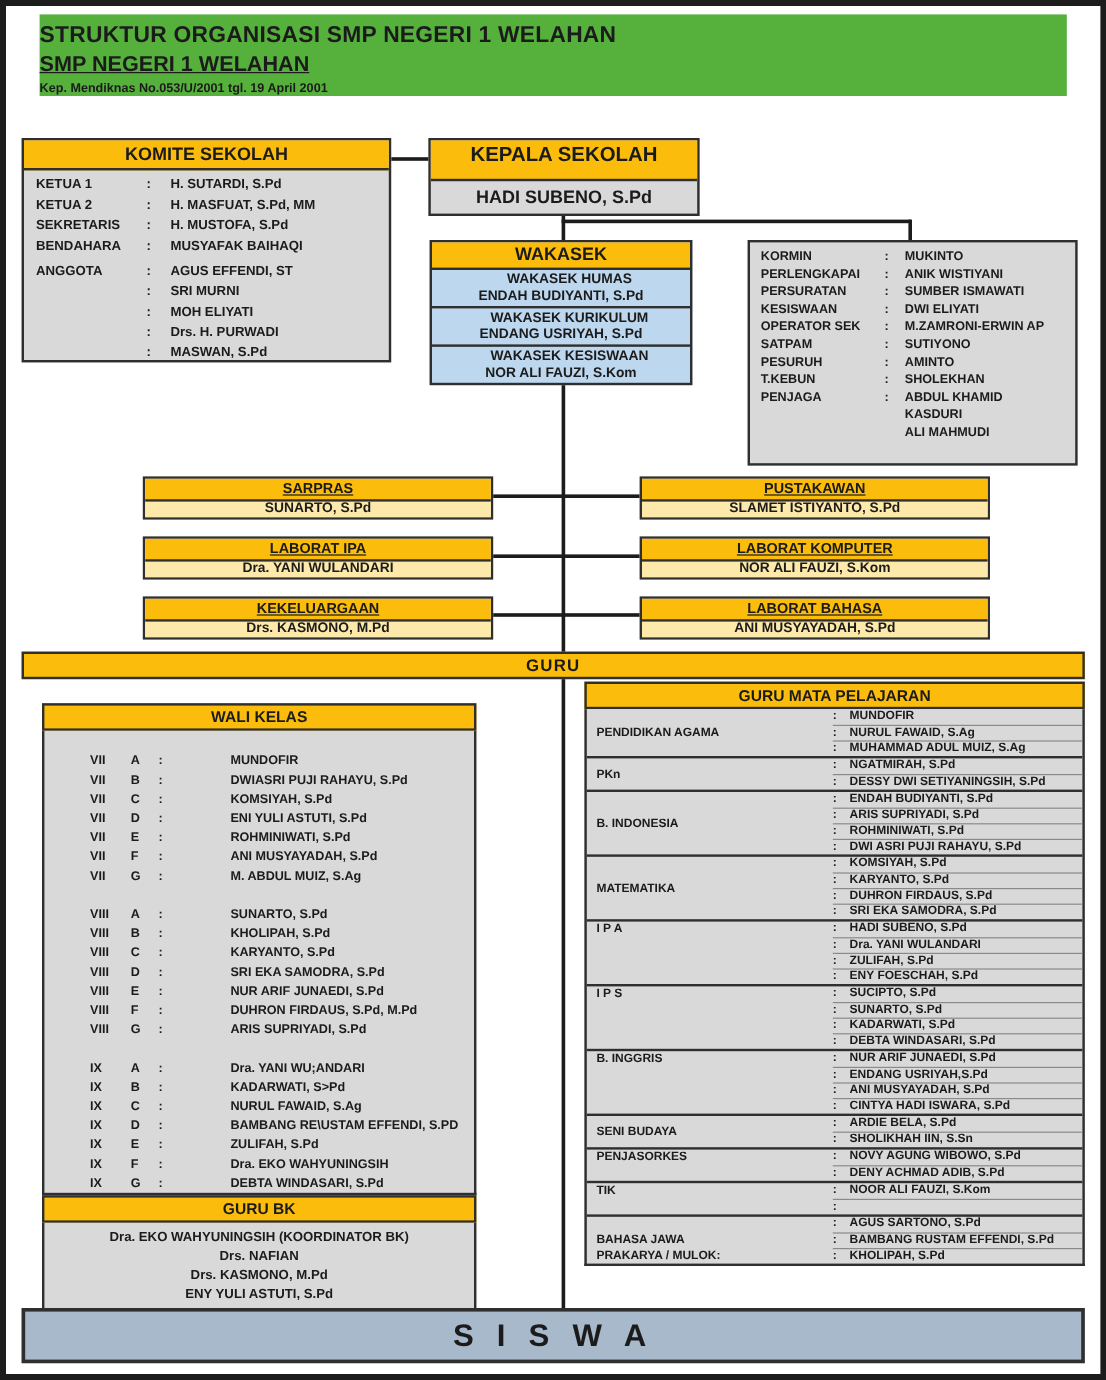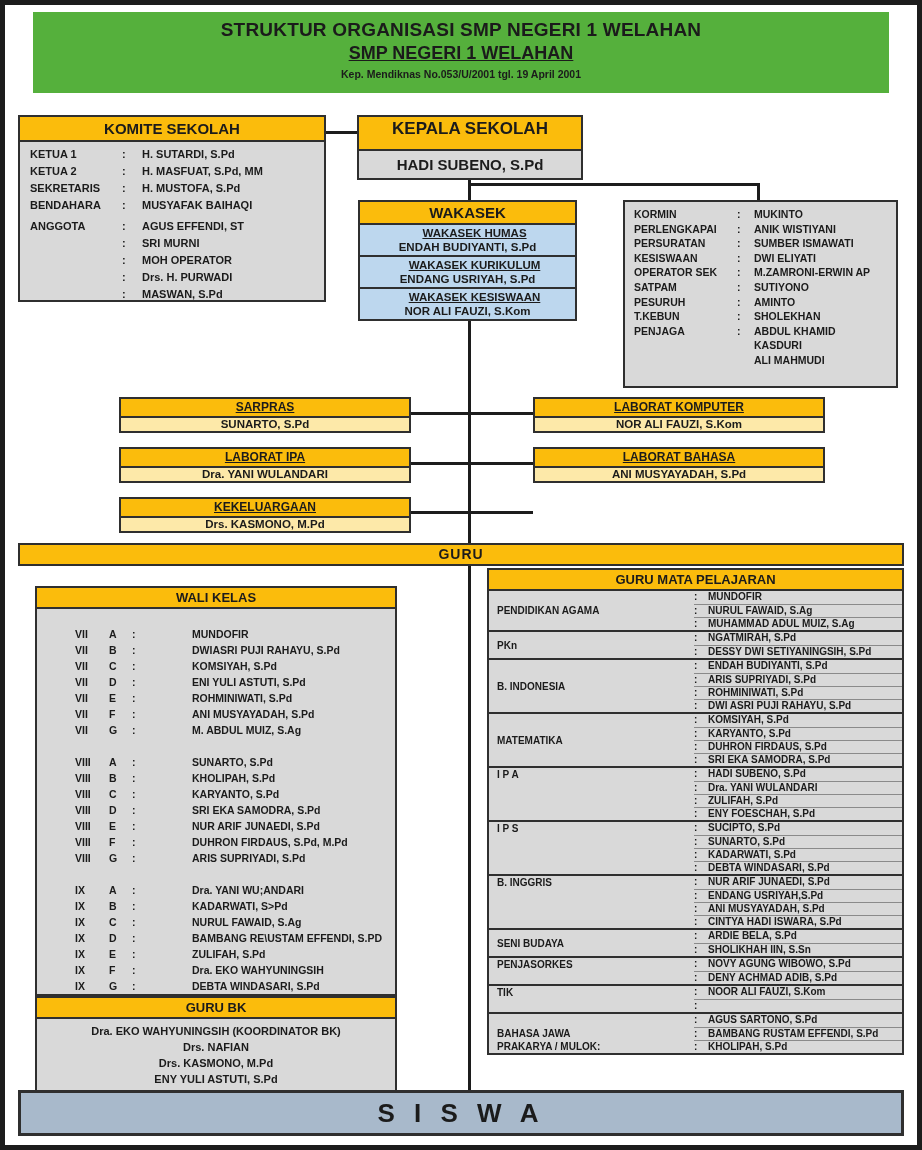--- a/index.html
+++ b/index.html
@@ -5,22 +5,22 @@
   * { box-sizing: border-box; margin: 0; padding: 0; }
   body { background:#ffffff; font-family:"Liberation Sans", sans-serif; }
   .page { position:relative; width:922px; height:1150px; background:#ffffff; overflow:hidden;
           font-weight:700; color:#1b1b1b; }
   .frame { position:absolute; inset:0; border:5px solid #1c1c1c; pointer-events:none; }
 
   
   .line { position:absolute; background:#1c1c1c; }
 
   
-  .header { position:absolute; left:33px; top:12px; width:856px; height:81px;
-            background:#55B03C; text-align:center; padding-top:7px; }
+  .header { position:absolute; left:33px; top:12px; width:856px; height:68px;
+            background:#55B03C; text-align:left; padding-top:7px; }
   .header .h1 { font-size:19px; letter-spacing:.2px; }
   .header .h2 { font-size:18px; text-decoration:underline; margin-top:2px; }
   .header .h3 { font-size:10.5px; margin-top:4px; }
 
   .box { position:absolute; border:2px solid #2f2f2f; background:#D9D9D9; }
   .box-title { background:#FBBC0C; text-align:center; border-bottom:2px solid #2f2f2f; }
 
   
   .komite { left:18px; top:115px; width:308px; height:187px; }
   .komite .box-title { font-size:15px; height:25px; line-height:23px; }
@@ -33,21 +33,21 @@
   
   .kepala { left:357px; top:115px; width:226px; }
   .kepala .box-title { font-size:17px; height:34px; line-height:24px; }
   .kepala .kepala-name { font-size:15px; height:27px; line-height:27px; text-align:center; }
 
   
   .wakasek { left:358px; top:200px; width:219px; background:#BDD7EE; }
   .wakasek .box-title { font-size:15px; height:23px; line-height:21px; }
   .wak-sec { border-top:2px solid #2f2f2f; text-align:center; padding:1px 0; }
   .wak-sec:first-of-type { border-top:none; }
-  .wak-role { font-size:11.5px; text-decoration:underline; line-height:14px;padding-left:14px; }
+  .wak-role { font-size:11.5px; line-height:14px;padding-left:14px; }
   .wak-name { font-size:11.5px; line-height:14px; }
 
   
   .tata { left:623px; top:200px; width:275px; height:188px; }
   .tata .box-title { font-size:14px; height:22px; line-height:20px; }
   .tata .box-body { padding:5px 0 0 9px; }
   .tata .kv-row { height:14.6px; line-height:14.6px; font-size:10.5px; }
   .tata .kv-label { width:103px; }
   .tata .kv-colon { width:17px; }
 
@@ -142,21 +142,21 @@
           <span class="kv-value">AGUS EFFENDI, ST</span>
         </div>
         <div class="kv-row">
           <span class="kv-label"></span>
           <span class="kv-colon">:</span>
           <span class="kv-value">SRI MURNI</span>
         </div>
         <div class="kv-row">
           <span class="kv-label"></span>
           <span class="kv-colon">:</span>
-          <span class="kv-value">MOH OPERATOR</span>
+          <span class="kv-value">MOH ELIYATI</span>
         </div>
         <div class="kv-row">
           <span class="kv-label"></span>
           <span class="kv-colon">:</span>
           <span class="kv-value">Drs. H. PURWADI</span>
         </div>
         <div class="kv-row">
           <span class="kv-label"></span>
           <span class="kv-colon">:</span>
           <span class="kv-value">MASWAN, S.Pd</span>
@@ -256,20 +256,24 @@
         <div class="unit-title">LABORAT IPA</div>
         <div class="unit-name">Dra. YANI WULANDARI</div>
       </div>
       <div class="unit">
         <div class="unit-title">KEKELUARGAAN</div>
         <div class="unit-name">Drs. KASMONO, M.Pd</div>
       </div>
     </div>
   <div class="units units-right" id="units-right">
       <div class="unit">
+        <div class="unit-title">PUSTAKAWAN</div>
+        <div class="unit-name">SLAMET ISTIYANTO, S.Pd</div>
+      </div>
+      <div class="unit">
         <div class="unit-title">LABORAT KOMPUTER</div>
         <div class="unit-name">NOR ALI FAUZI, S.Kom</div>
       </div>
       <div class="unit">
         <div class="unit-title">LABORAT BAHASA</div>
         <div class="unit-name">ANI MUSYAYADAH, S.Pd</div>
       </div>
     </div>
 
   <div class="guru-bar">GURU</div>

